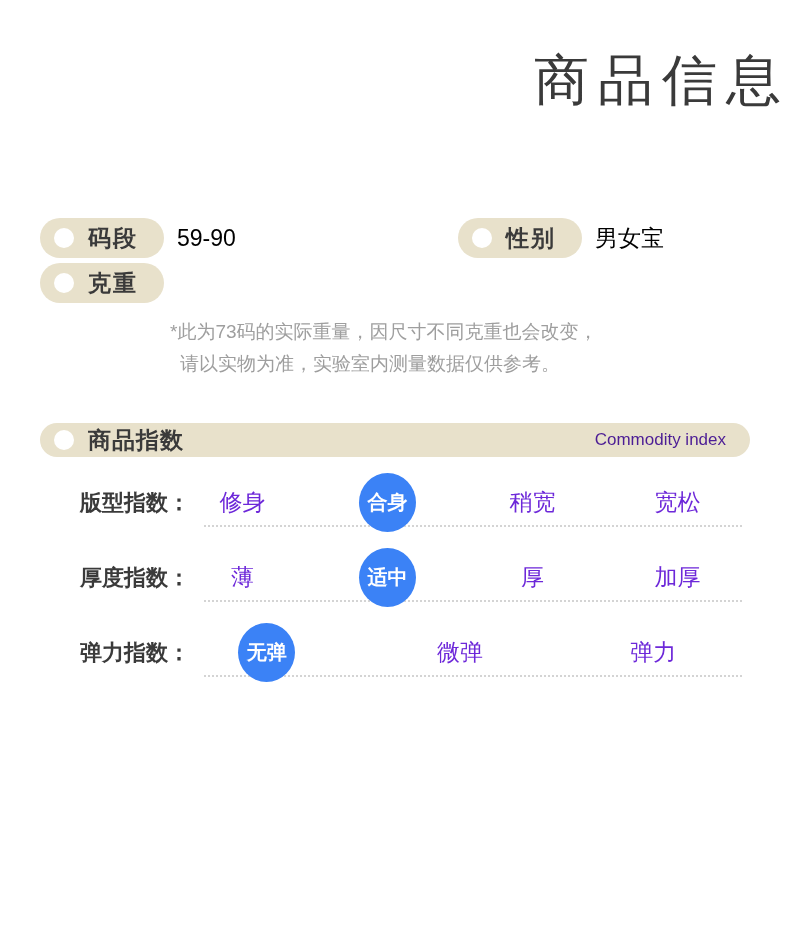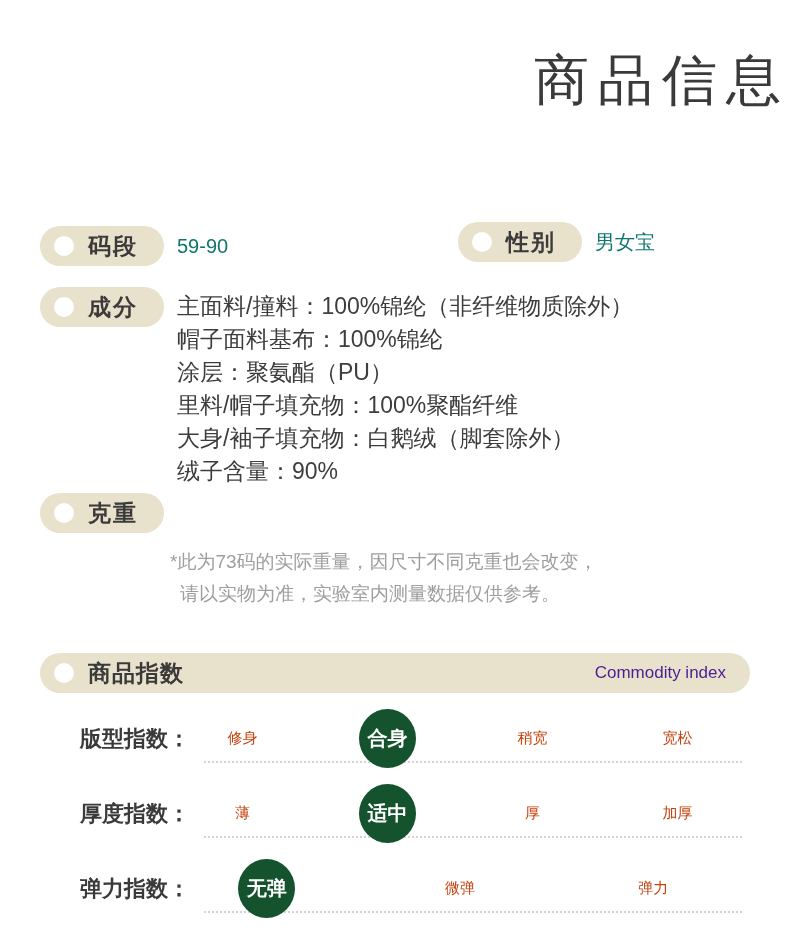--- a/index.html
+++ b/index.html
@@ -45,33 +45,33 @@
     flex: none;
   }
   .pill-label {
     font-size: 23px;
     font-weight: bold;
     color: #3a3a3a;
     letter-spacing: 2px;
     white-space: nowrap;
   }
   .attr-value {
-    font-size: 20px;
-    color: #0f766e;
+    font-size: 23px;
+    color: #000000;
     margin-left: 13px;
     white-space: nowrap;
   }
 
   .row-tags {
     display: flex;
     align-items: center;
     margin: 100px 0 0 40px;
   }
   .pair { display: flex; align-items: center; }
-  .pair-first { width: 418px; margin-top: 8px; }
+  .pair-first { width: 418px; }
 
   .row-comp {
     display: flex;
     align-items: flex-start;
     margin: 21px 0 0 40px;
   }
   .comp-lines {
     margin-left: 13px;
     margin-top: 3px;
     font-size: 23px;
@@ -90,21 +90,21 @@
     line-height: 32px;
     color: #9e9e9e;
   }
   .note-line2 { padding-left: 10px; }
 
   
   .index-bar {
     display: flex;
     align-items: center;
     margin: 43px 40px 0 40px;
-    height: 40px;
+    height: 34px;
     box-sizing: border-box;
     padding: 0 24px 0 14px;
     background: #e8e1cb;
     border-radius: 22px;
     justify-content: flex-end;
   }
   .bar-title {
     font-size: 23px;
     font-weight: bold;
     color: #3a3a3a;
@@ -138,26 +138,26 @@
     display: flex;
   }
   .opt-col {
     flex: 1;
     display: flex;
     align-items: center;
     justify-content: center;
     position: relative;
     z-index: 1;
   }
-  .opt { font-size: 15px; color: #c2410c; white-space: nowrap; }
+  .opt { font-size: 23px; color: #6d28d9; white-space: nowrap; }
   .opt.selected {
     width: 57px;
     height: 59px;
     border-radius: 50%;
-    background: #14532d;
+    background: #3b82f6;
     color: #ffffff;
     display: flex;
     align-items: center;
     justify-content: center;
     font-size: 20px;
     font-weight: bold;
   }
   .dotline {
     position: absolute;
     left: 34px;
@@ -184,34 +184,20 @@
     </div>
     <div class="pair">
       <div class="pill">
         <span class="dot"></span>
         <span class="pill-label">性别</span>
       </div>
       <span class="attr-value">男女宝</span>
     </div>
   </div>
 
-  <div class="row-comp">
-    <div class="pill">
-      <span class="dot"></span>
-      <span class="pill-label">成分</span>
-    </div>
-    <div class="comp-lines">
-      <div>主面料/撞料：100%锦纶（非纤维物质除外）</div>
-      <div>帽子面料基布：100%锦纶</div>
-      <div>涂层：聚氨酯（PU）</div>
-      <div>里料/帽子填充物：100%聚酯纤维</div>
-      <div>大身/袖子填充物：白鹅绒（脚套除外）</div>
-      <div>绒子含量：90%</div>
-    </div>
-  </div>
 
   <div class="row-weight">
     <div class="pill">
       <span class="dot"></span>
       <span class="pill-label">克重</span>
     </div>
   </div>
   <div class="weight-note">
     <div>*此为73码的实际重量，因尺寸不同克重也会改变，</div>
     <div class="note-line2">请以实物为准，实验室内测量数据仅供参考。</div>

